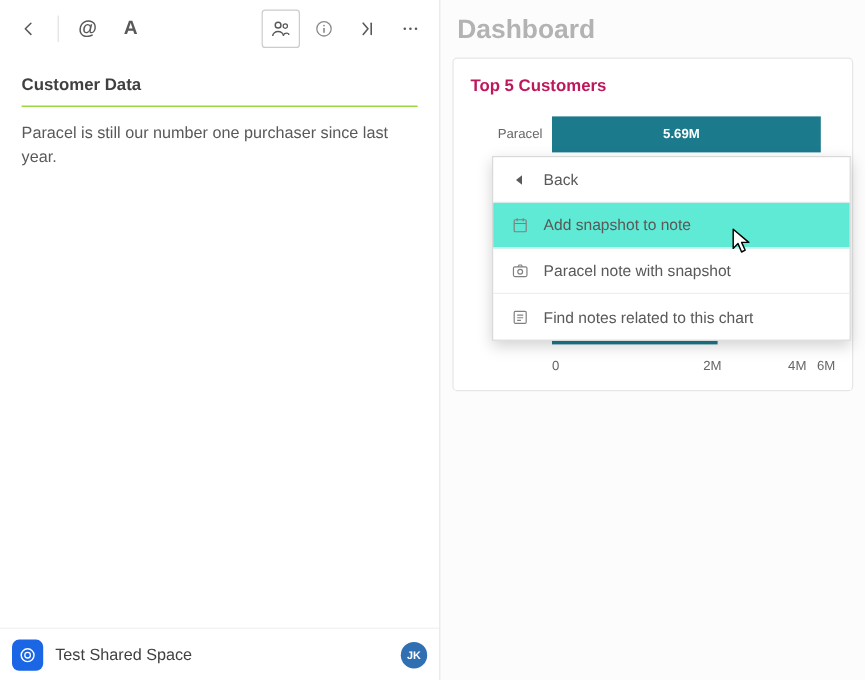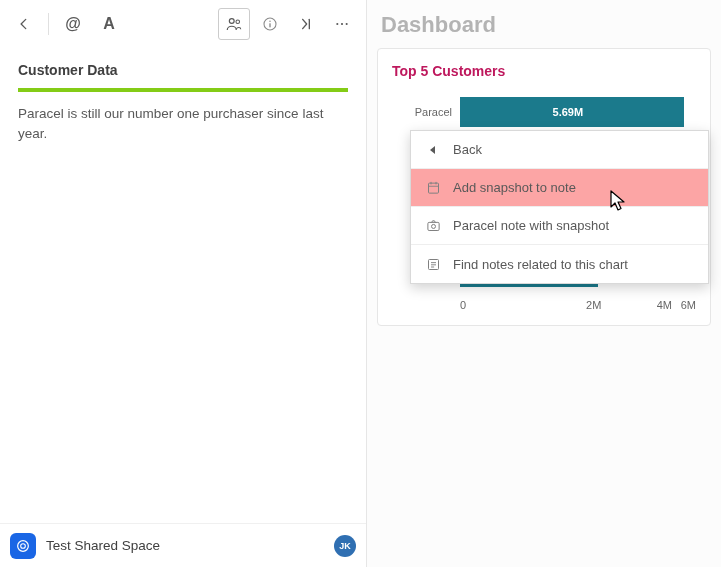--- a/index.html
+++ b/index.html
@@ -5,42 +5,42 @@
 *{box-sizing:border-box;margin:0;padding:0;font-family:-apple-system,BlinkMacSystemFont,"Segoe UI",Arial,sans-serif}
 body{width:721px;height:567px;background:#fff;overflow:hidden;position:relative;font-size:13px;color:#595959}
 .layout{display:flex;height:100%}
 .left-pane{width:367px;border-right:1px solid #e6e6e6;display:flex;flex-direction:column;position:relative}
 .toolbar{height:48px;display:flex;align-items:center;padding:0 8px;gap:4px}
 .tool-btn{width:32px;height:32px;display:flex;align-items:center;justify-content:center;border-radius:3px;color:#595959;cursor:pointer}
 .tool-btn.active{border:1px solid #ccc;background:#fff}
 .tool-sep{width:1px;height:22px;background:#e0e0e0;margin:0 4px}
 .tool-spacer{flex:1}
 .note-area{padding:8px 18px;flex:1}
-.note-title{font-size:14px;font-weight:600;color:#404040;border-bottom:4px solid #84cc16;padding:6px 0 10px 0;margin-bottom:12px}
+.note-title{font-size:14px;font-weight:600;color:#404040;border-bottom:1px solid #84cc16;padding:6px 0 10px 0;margin-bottom:12px}
 .note-body{font-size:13.5px;color:#595959;line-height:1.5}
 .footer{position:absolute;bottom:0;left:0;right:0;height:44px;display:flex;align-items:center;padding:0 10px;gap:10px;border-top:1px solid #f0f0f0}
 .space-icon{width:26px;height:26px;background:#1a66e5;border-radius:6px;display:flex;align-items:center;justify-content:center;color:#fff}
 .space-name{flex:1;font-size:13.5px;color:#404040}
 .avatar{width:22px;height:22px;border-radius:50%;background:#2f6fb2;color:#fff;font-size:9px;font-weight:600;display:flex;align-items:center;justify-content:center}
 .right-pane{flex:1;display:flex;flex-direction:column;background:#fcfcfc}
 .dash-title{font-size:22px;font-weight:600;color:#b3b3b3;padding:12px 14px 10px 14px}
 .chart-card{margin:0 10px;background:#fff;border:1px solid #e6e6e6;border-radius:4px;padding:14px 14px 14px 14px;position:relative}
 .chart-title{font-size:14px;font-weight:700;color:#be185d;margin-bottom:14px}
 .chart-body{position:relative;height:200px}
 .chart-row{display:flex;align-items:center;height:38px;margin-bottom:2px}
 .row-label{width:68px;text-align:right;font-size:11px;color:#666;padding-right:8px}
 .row-bar-wrap{flex:1;position:relative;height:32px}
 .row-bar{position:absolute;left:0;top:1px;bottom:1px;background:#1b7a8c;display:flex;align-items:center;justify-content:center;padding-right:8px;color:#fff;font-size:11px;font-weight:600}
 .x-axis{display:flex;margin-left:68px;margin-top:6px}
 .x-tick{flex:1;font-size:11px;color:#666;text-align:right;position:relative}
 .x-tick:first-child{text-align:left}
 .context-menu{position:absolute;left:410px;top:130px;width:299px;background:#fff;border:1px solid #d9d9d9;box-shadow:0 4px 12px rgba(0,0,0,0.18);z-index:10}
 .cm-item{display:flex;align-items:center;height:38px;padding:0 14px;gap:12px;font-size:13px;color:#595959;cursor:pointer;border-bottom:1px solid #eee}
 .cm-item:last-child{border-bottom:none}
-.cm-item.hover{background:#fca5a5}
+.cm-item.hover{background:#5eead4}
 .cm-icon{width:16px;height:16px;display:flex;align-items:center;justify-content:center;color:#808080}
 .cursor{position:absolute;left:610px;top:190px;z-index:20;pointer-events:none}
 svg{display:block}
 </style>
 </head>
 <body>
 
 <div class="layout">
   <div class="left-pane">
     <div class="toolbar">

